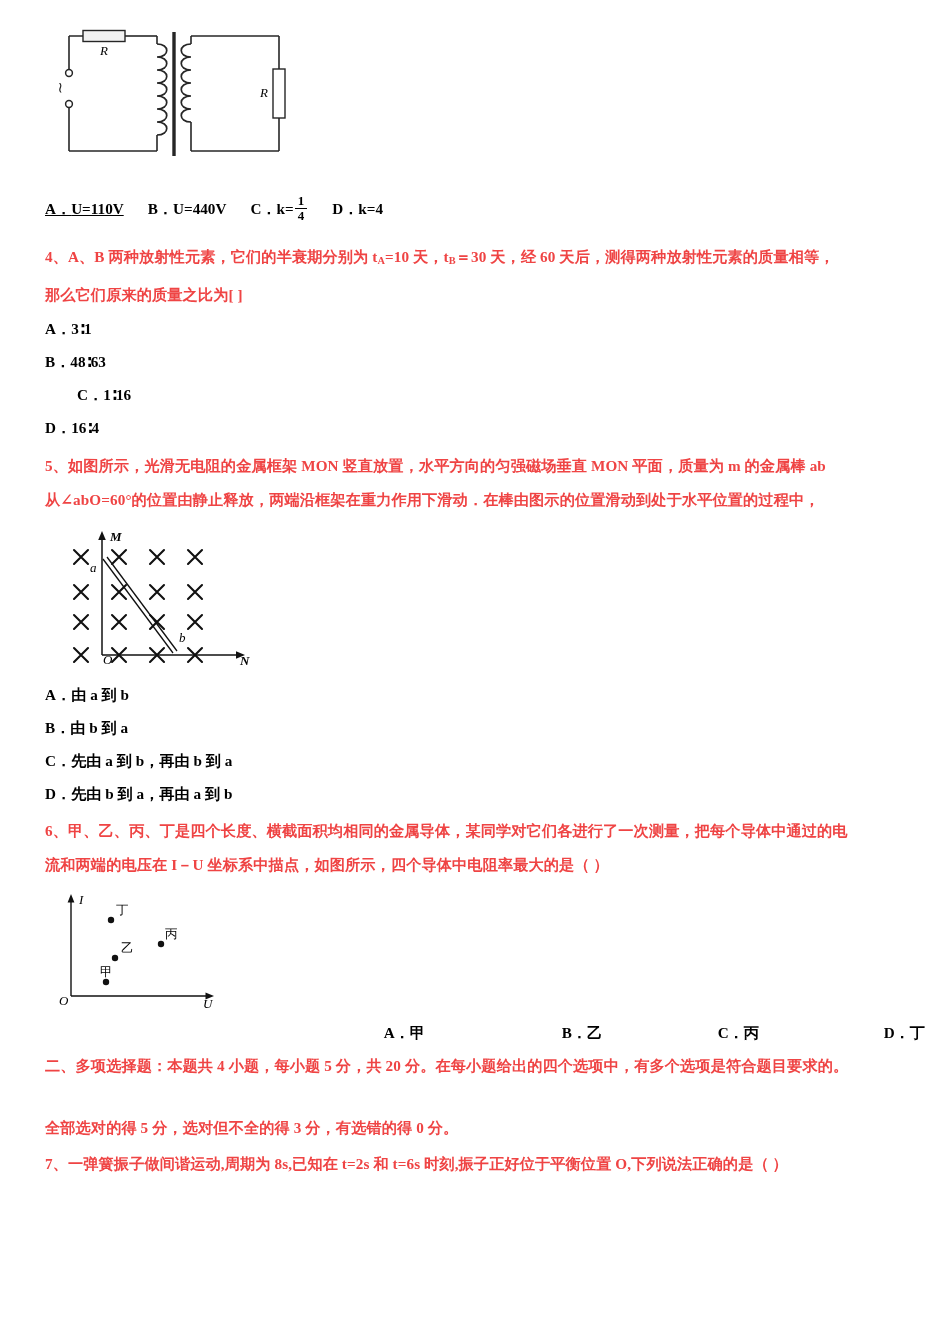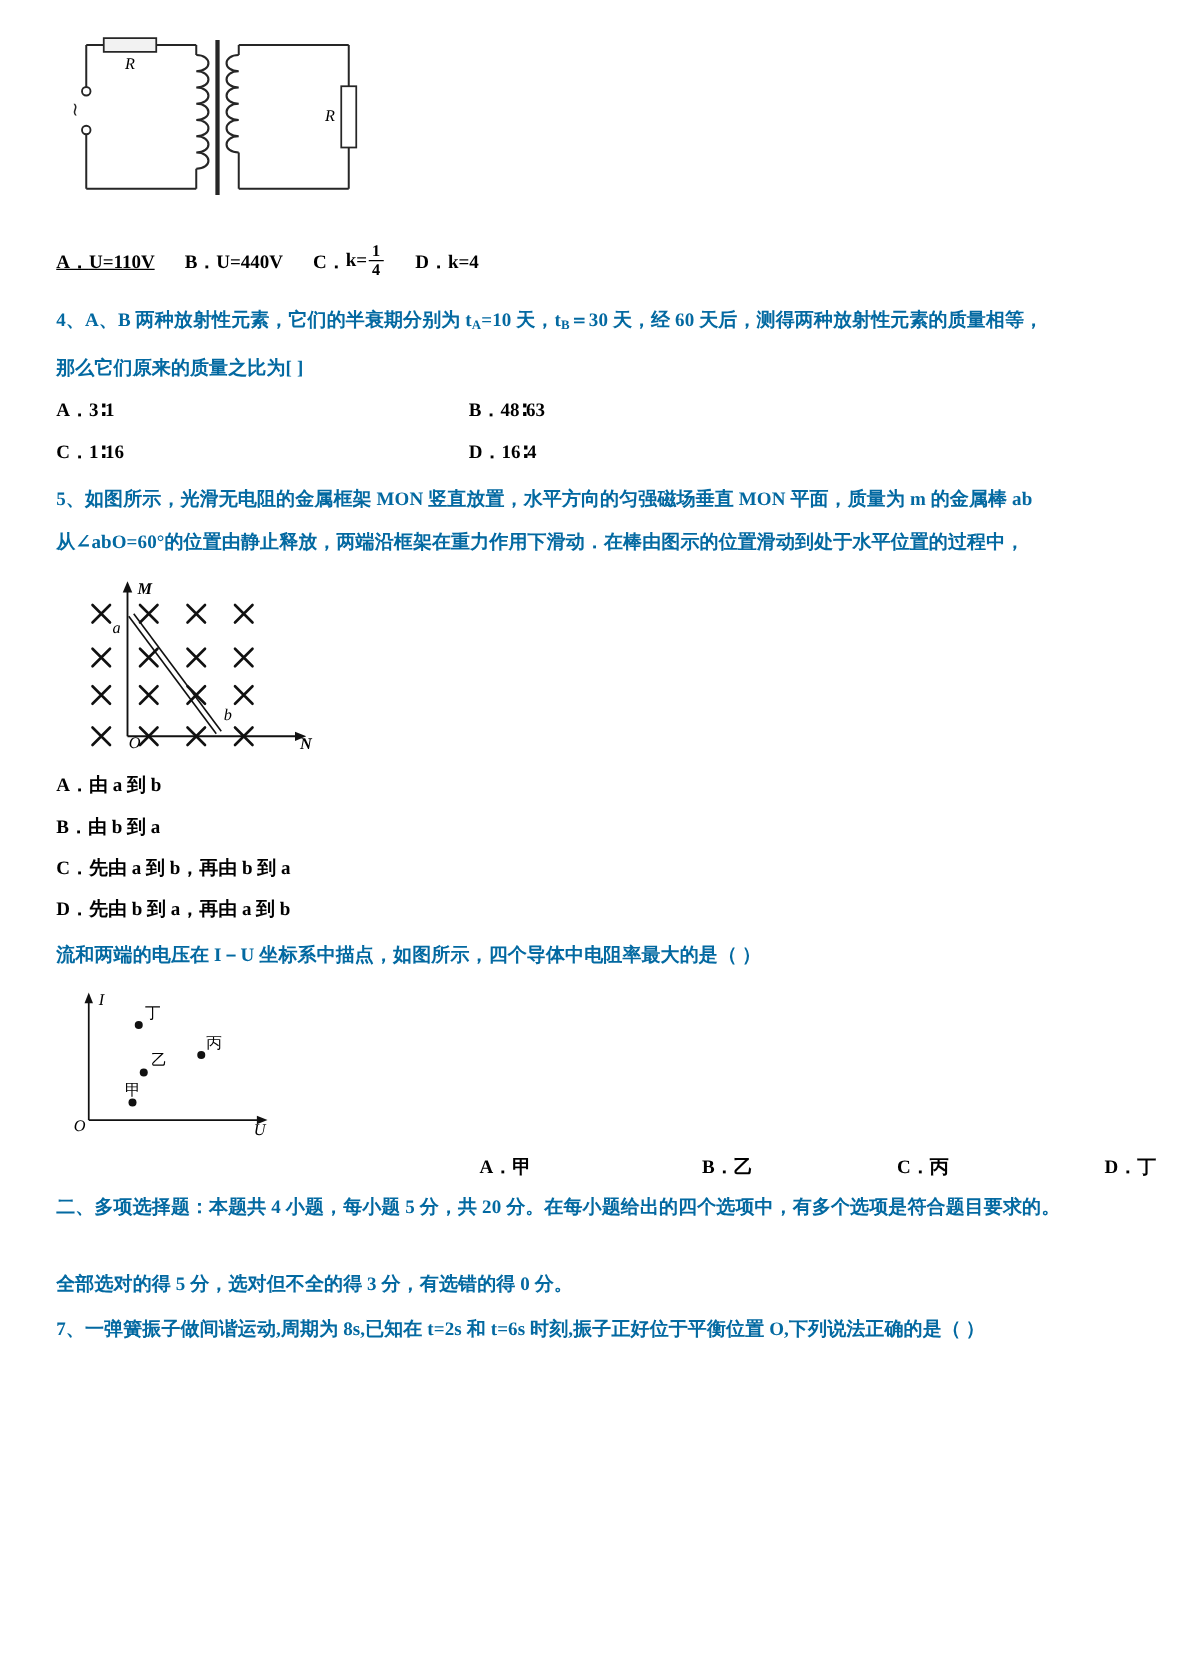--- a/index.html
+++ b/index.html
@@ -28,36 +28,37 @@
     top: 0;
     width: 880px;
   }
 
   
   .qline {
     font-family: "Liberation Serif", "DejaVu Serif", serif;
     font-weight: bold;
     font-size: 15.2px;
     line-height: 34px;
-    color: #0369a1;
+    color: #ef4444;
     letter-spacing: 0.1px;
     white-space: nowrap;
   }
 
   sub {
     font-size: 0.68em;
     vertical-align: -0.22em;
   }
 
   
   .opt-row {
     display: flex;
     font-weight: bold;
     font-size: 15.2px;
     line-height: 33px;
+    flex-direction: column;
   }
   .opt-inline {
     display: flex;
     align-items: center;
     font-weight: bold;
     font-size: 15.2px;
   }
   .opt-item { white-space: nowrap; }
 
   
@@ -185,21 +186,21 @@
 
     <div class="opt-row">
       <span class="opt-item" style="width:330px;">
         <span>A．</span><span>3∶1</span>
       </span>
       <span class="opt-item">
         <span>B．</span><span>48∶63</span>
       </span>
     </div>
     <div class="opt-row">
-      <span class="opt-item" style="width:330px;">
+      <span class="opt-item" style="width:330px;margin-left:32px;">
         <span>C．</span><span>1∶16</span>
       </span>
       <span class="opt-item">
         <span>D．</span><span>16∶4</span>
       </span>
     </div>
 
     <div style="height:5px"></div>
     <div class="qline">5、如图所示，光滑无电阻的金属框架 MON 竖直放置，水平方向的匀强磁场垂直 MON 平面，质量为 m 的金属棒 ab</div>
     <div class="qline">从∠abO=60°的位置由静止释放，两端沿框架在重力作用下滑动．在棒由图示的位置滑动到处于水平位置的过程中，</div>
@@ -295,20 +296,21 @@
         <span>C．</span><span>先由 a 到 b，再由 b 到 a</span>
       </span>
     </div>
     <div class="opt-row">
       <span class="opt-item">
         <span>D．</span><span>先由 b 到 a，再由 a 到 b</span>
       </span>
     </div>
 
     <div style="height:4px"></div>
+    <div class="qline">6、甲、乙、丙、丁是四个长度、横截面积均相同的金属导体，某同学对它们各进行了一次测量，把每个导体中通过的电</div>
     <div class="qline">流和两端的电压在 I－U 坐标系中描点，如图所示，四个导体中电阻率最大的是（      ）</div>
 
     <div style="height:4px"></div>
     <div class="fig-iu">
       <svg width="215" height="130" viewBox="0 0 215 130">
 
         <path d="M16,110 L16,14" stroke="#111" stroke-width="1.4" fill="none"></path>
         <path d="M16,8 L12.6,16.5 L19.4,16.5 Z" fill="#111"></path>
 
         <path d="M16,110 L152,110" stroke="#111" stroke-width="1.4" fill="none"></path>

